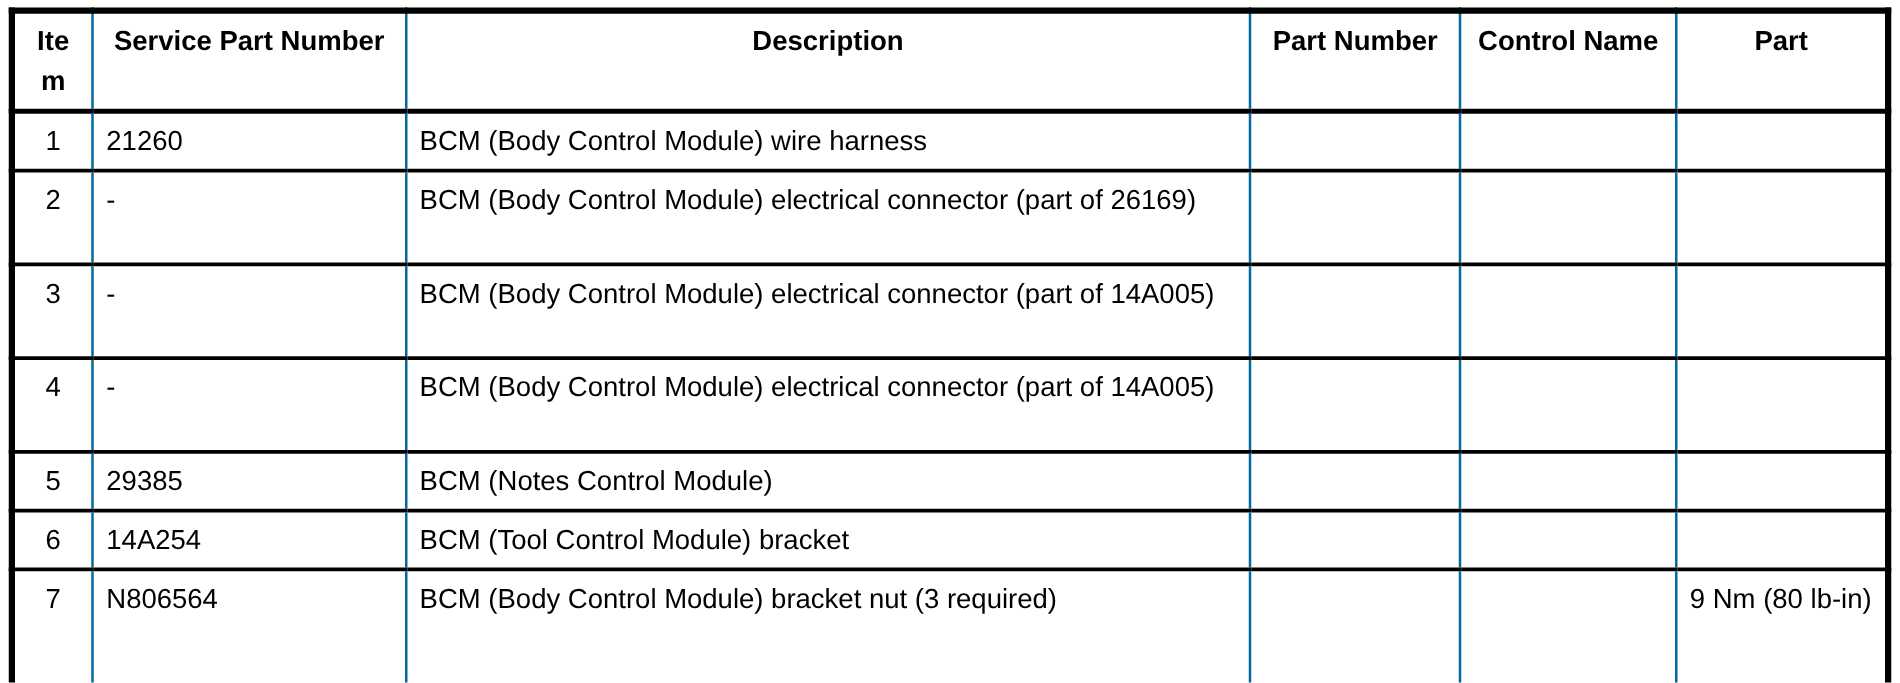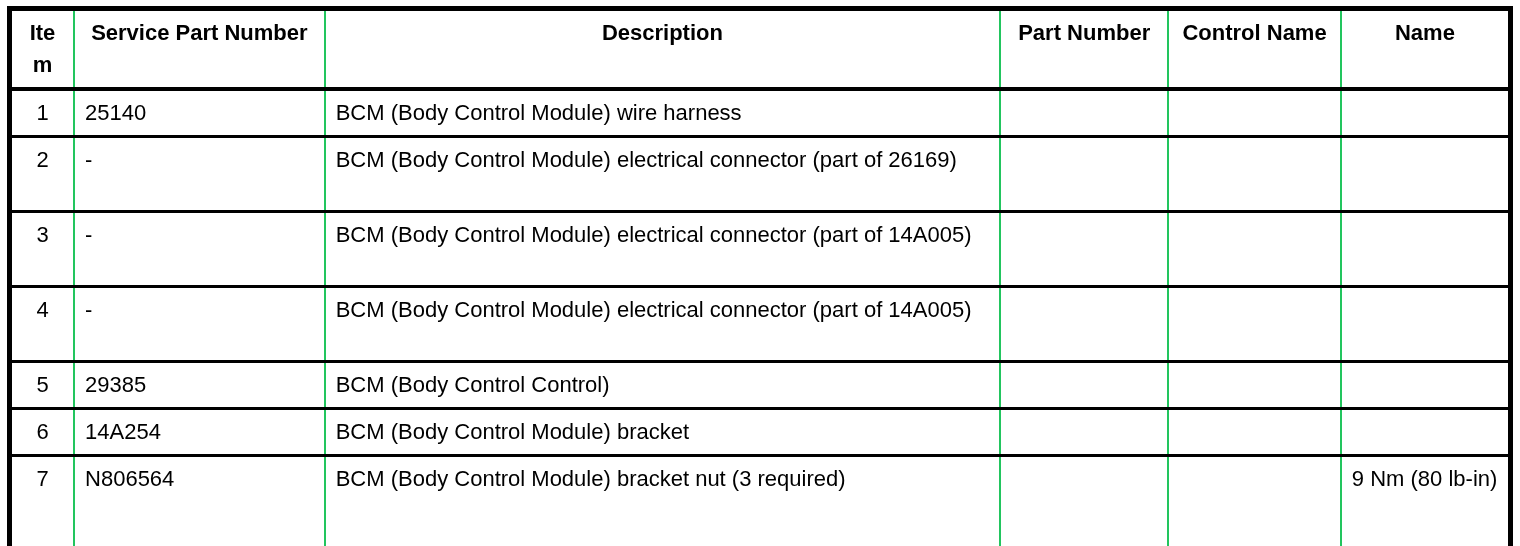--- a/index.html
+++ b/index.html
@@ -23,21 +23,21 @@
     font-size: 22px;
   }
   col.c-item     { width: 4.3%;  }
   col.c-spn      { width: 16.7%; }
   col.c-desc     { width: 45.0%; }
   col.c-tool     { width: 11.2%; }
   col.c-material { width: 11.5%; }
   col.c-notes    { width: 11.3%; }
 
   th, td {
-    border: 2px solid #22c55e;
+    border: 2px solid #0369a1;
     vertical-align: top;
     padding: 6px 10px;
     line-height: 32px;
     overflow: hidden;
     word-wrap: break-word;
   }
   thead th {
     font-weight: bold;
     text-align: center;
     border-bottom: 4px solid #000000;
@@ -65,27 +65,27 @@
     <col class="c-material">
     <col class="c-notes">
   </colgroup>
   <thead>
     <tr>
       <th>Item</th>
       <th>Service Part Number</th>
       <th>Description</th>
       <th>Part Number</th>
       <th>Control Name</th>
-      <th>Name</th>
+      <th>Part</th>
     </tr>
   </thead>
   <tbody>
     <tr class="rh-short">
       <td class="cell-item">1</td>
-      <td class="cell-spn">25140</td>
+      <td class="cell-spn">21260</td>
       <td class="cell-desc">BCM (Body Control Module) wire harness</td>
       <td class="cell-tool"></td>
       <td class="cell-material"></td>
       <td class="cell-notes"></td>
     </tr>
     <tr class="rh-tall">
       <td class="cell-item">2</td>
       <td class="cell-spn">-</td>
       <td class="cell-desc">BCM (Body Control Module) electrical connector (part of 26169)</td>
       <td class="cell-tool"></td>
@@ -104,29 +104,29 @@
       <td class="cell-item">4</td>
       <td class="cell-spn">-</td>
       <td class="cell-desc">BCM (Body Control Module) electrical connector (part of 14A005)</td>
       <td class="cell-tool"></td>
       <td class="cell-material"></td>
       <td class="cell-notes"></td>
     </tr>
     <tr class="rh-short">
       <td class="cell-item">5</td>
       <td class="cell-spn">29385</td>
-      <td class="cell-desc">BCM (Body Control Control)</td>
+      <td class="cell-desc">BCM (Notes Control Module)</td>
       <td class="cell-tool"></td>
       <td class="cell-material"></td>
       <td class="cell-notes"></td>
     </tr>
     <tr class="rh-short">
       <td class="cell-item">6</td>
       <td class="cell-spn">14A254</td>
-      <td class="cell-desc">BCM (Body Control Module) bracket</td>
+      <td class="cell-desc">BCM (Tool Control Module) bracket</td>
       <td class="cell-tool"></td>
       <td class="cell-material"></td>
       <td class="cell-notes"></td>
     </tr>
     <tr class="rh-last">
       <td class="cell-item">7</td>
       <td class="cell-spn">N806564</td>
       <td class="cell-desc">BCM (Body Control Module) bracket nut (3 required)</td>
       <td class="cell-tool"></td>
       <td class="cell-material"></td>

